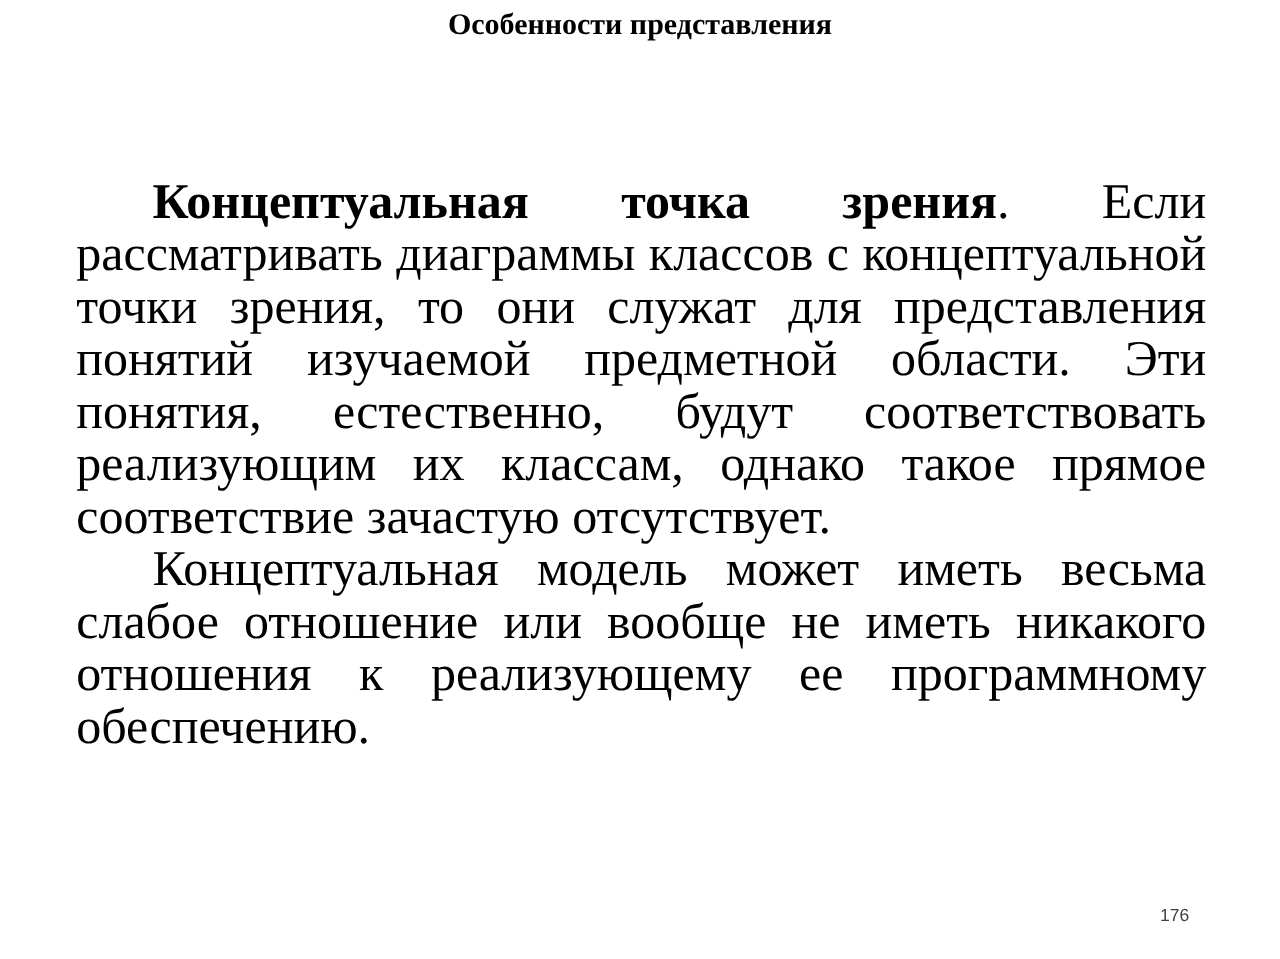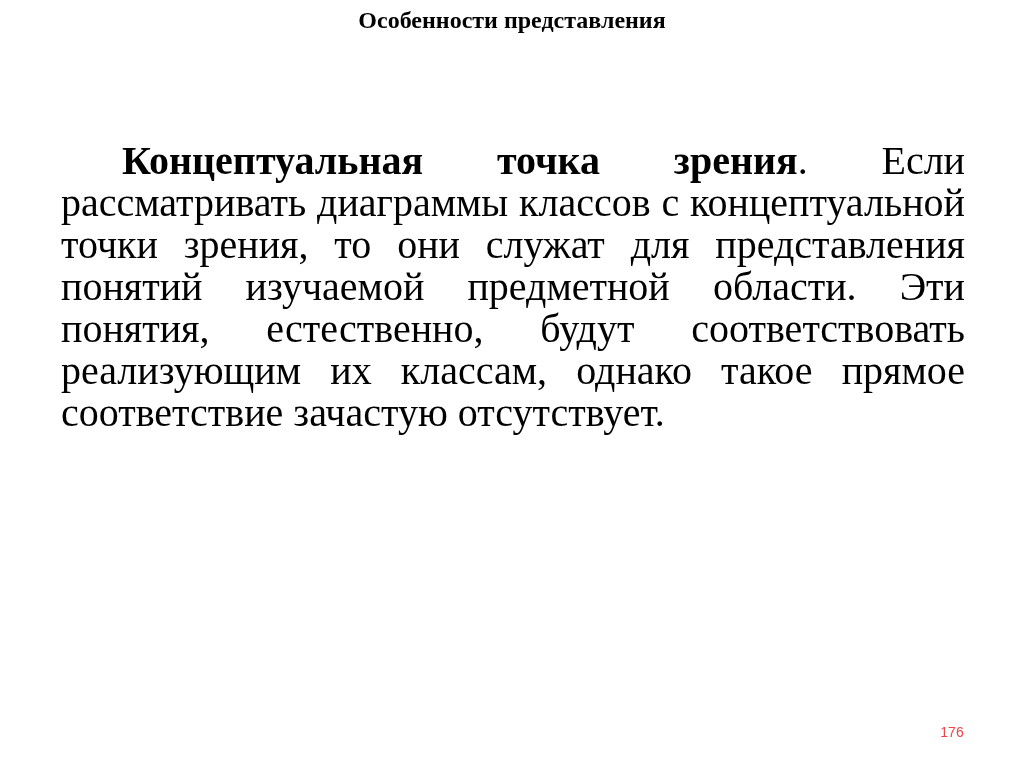--- a/index.html
+++ b/index.html
@@ -42,26 +42,27 @@
     .para b {
       font-weight: bold;
     }
     .page-number {
       position: absolute;
       top: 724px;
       left: 928px;
       width: 48px;
       font-family: "Liberation Sans", sans-serif;
       font-size: 14px;
-      color: #ef4444;
-      text-align: center;
+      color: #404040;
+      text-align: left;
     }
   </style>
 </head>
 <body>
 
 <h1 class="slide-title">Особенности представления</h1>
 
 <div class="body-text">
   <p class="para"><b>Концептуальная точка зрения</b><span>. Если рассматривать диаграммы классов с концептуальной точки зрения, то они служат для представления понятий изучаемой предметной области. Эти понятия, естественно, будут соответствовать реализующим их классам, однако такое прямое соответствие зачастую отсутствует.</span></p>
+  <p class="para"><span>Концептуальная модель может иметь весьма слабое отношение или вообще не иметь никакого отношения к реализующему ее программному обеспечению.</span></p>
 </div>
 
 <div class="page-number">176</div>
 
 </body></html>

